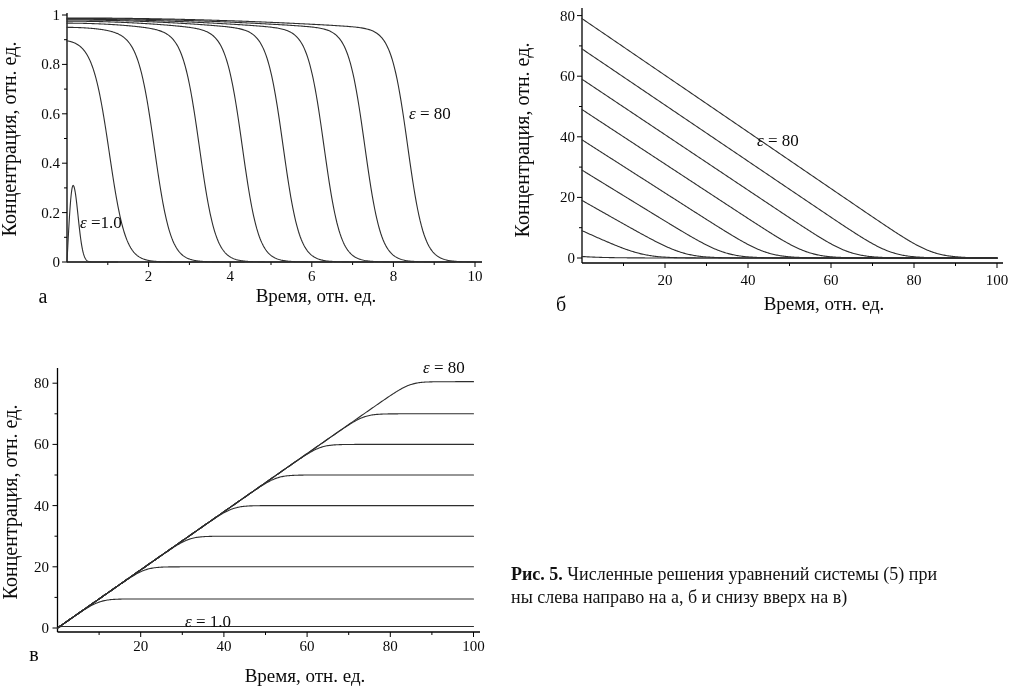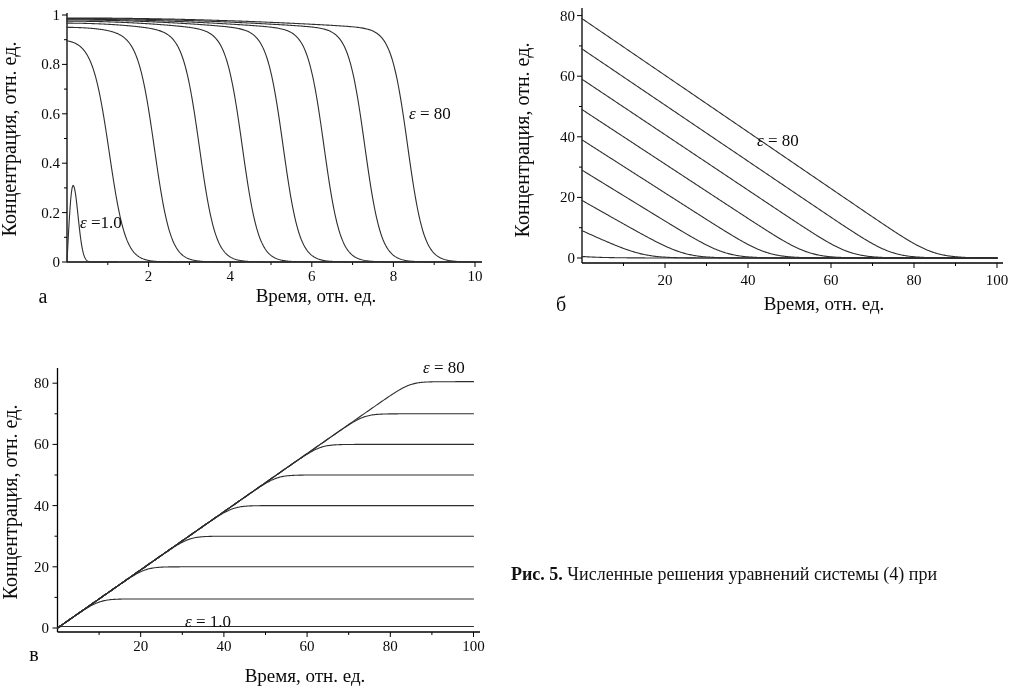--- a/index.html
+++ b/index.html
@@ -160,14 +160,15 @@
     <path d="M57.50 288.00L58.54 287.27L59.58 286.55L60.62 285.82L61.66 285.09L62.70 284.37L63.74 283.64L64.78 282.91L65.82 282.19L66.86 281.46L67.90 280.73L68.94 280.01L69.98 279.28L71.02 278.55L72.06 277.83L73.10 277.10L74.14 276.37L75.18 275.65L76.22 274.92L77.26 274.19L78.30 273.47L79.34 272.74L80.38 272.01L81.42 271.28L82.46 270.56L83.50 269.83L84.54 269.10L85.58 268.38L86.62 267.65L87.66 266.92L88.70 266.20L89.74 265.47L90.78 264.74L91.82 264.02L92.86 263.29L93.90 262.56L94.94 261.84L95.98 261.11L97.02 260.38L98.06 259.66L99.10 258.93L100.14 258.20L101.18 257.48L102.22 256.75L103.26 256.02L104.30 255.30L105.34 254.57L106.38 253.84L107.42 253.12L108.46 252.39L109.50 251.66L110.54 250.94L111.58 250.21L112.62 249.48L113.66 248.76L114.70 248.03L115.74 247.30L116.78 246.58L117.82 245.85L118.86 245.12L119.90 244.40L120.94 243.67L121.98 242.94L123.02 242.21L124.06 241.49L125.10 240.76L126.14 240.03L127.18 239.31L128.22 238.58L129.26 237.85L130.30 237.13L131.34 236.40L132.38 235.67L133.42 234.95L134.46 234.22L135.50 233.50L136.54 232.77L137.58 232.04L138.62 231.32L139.66 230.59L140.70 229.86L141.74 229.14L142.78 228.41L143.82 227.68L144.86 226.96L145.90 226.23L146.94 225.51L147.98 224.78L149.02 224.06L150.06 223.33L151.10 222.61L152.14 221.88L153.18 221.16L154.22 220.44L155.26 219.71L156.30 218.99L157.34 218.27L158.38 217.55L159.42 216.83L160.46 216.11L161.50 215.40L162.54 214.68L163.58 213.97L164.62 213.26L165.66 212.55L166.70 211.85L167.74 211.14L168.78 210.45L169.82 209.76L170.86 209.07L171.90 208.39L172.94 207.72L173.98 207.06L175.02 206.40L176.06 205.76L177.10 205.13L178.14 204.52L179.18 203.92L180.22 203.33L181.26 202.77L182.30 202.23L183.34 201.71L184.38 201.21L185.42 200.74L186.46 200.30L187.50 199.88L188.54 199.50L189.58 199.14L190.62 198.81L191.66 198.51L192.70 198.24L193.74 197.99L194.78 197.77L195.82 197.57L196.86 197.39L197.90 197.23L198.94 197.10L199.98 196.98L201.02 196.87L202.06 196.78L203.10 196.70L204.14 196.63L205.18 196.57L206.22 196.52L207.26 196.47L208.30 196.43L209.34 196.40L210.38 196.37L211.42 196.35L212.46 196.32L213.50 196.31L214.54 196.29L215.58 196.28L216.62 196.27L217.66 196.26L218.70 196.25L219.74 196.24L220.78 196.24L221.82 196.23L222.86 196.23L223.90 196.22L224.94 196.22L225.98 196.22L227.02 196.21L228.06 196.21L229.10 196.21L230.14 196.21L231.18 196.21L232.22 196.21L233.26 196.21L234.30 196.20L235.34 196.20L236.38 196.20L237.42 196.20L238.46 196.20L239.50 196.20L240.54 196.20L241.58 196.20L242.62 196.20L243.66 196.20L244.70 196.20L245.74 196.20L246.78 196.20L247.82 196.20L248.86 196.20L249.90 196.20L250.94 196.20L251.98 196.20L253.02 196.20L254.06 196.20L255.10 196.20L256.14 196.20L257.18 196.20L258.22 196.20L259.26 196.20L260.30 196.20L261.34 196.20L262.38 196.20L263.42 196.20L264.46 196.20L265.50 196.20L266.54 196.20L267.58 196.20L268.62 196.20L269.66 196.20L270.70 196.20L271.74 196.20L272.78 196.20L273.82 196.20L274.86 196.20L275.90 196.20L276.94 196.20L277.98 196.20L279.02 196.20L280.06 196.20L281.10 196.20L282.14 196.20L283.18 196.20L284.22 196.20L285.26 196.20L286.30 196.20L287.34 196.20L288.38 196.20L289.42 196.20L290.46 196.20L291.50 196.20L292.54 196.20L293.58 196.20L294.62 196.20L295.66 196.20L296.70 196.20L297.74 196.20L298.78 196.20L299.82 196.20L300.86 196.20L301.90 196.20L302.94 196.20L303.98 196.20L305.02 196.20L306.06 196.20L307.10 196.20L308.14 196.20L309.18 196.20L310.22 196.20L311.26 196.20L312.30 196.20L313.34 196.20L314.38 196.20L315.42 196.20L316.46 196.20L317.50 196.20L318.54 196.20L319.58 196.20L320.62 196.20L321.66 196.20L322.70 196.20L323.74 196.20L324.78 196.20L325.82 196.20L326.86 196.20L327.90 196.20L328.94 196.20L329.98 196.20L331.02 196.20L332.06 196.20L333.10 196.20L334.14 196.20L335.18 196.20L336.22 196.20L337.26 196.20L338.30 196.20L339.34 196.20L340.38 196.20L341.42 196.20L342.46 196.20L343.50 196.20L344.54 196.20L345.58 196.20L346.62 196.20L347.66 196.20L348.70 196.20L349.74 196.20L350.78 196.20L351.82 196.20L352.86 196.20L353.90 196.20L354.94 196.20L355.98 196.20L357.02 196.20L358.06 196.20L359.10 196.20L360.14 196.20L361.18 196.20L362.22 196.20L363.26 196.20L364.30 196.20L365.34 196.20L366.38 196.20L367.42 196.20L368.46 196.20L369.50 196.20L370.54 196.20L371.58 196.20L372.62 196.20L373.66 196.20L374.70 196.20L375.74 196.20L376.78 196.20L377.82 196.20L378.86 196.20L379.90 196.20L380.94 196.20L381.98 196.20L383.02 196.20L384.06 196.20L385.10 196.20L386.14 196.20L387.18 196.20L388.22 196.20L389.26 196.20L390.30 196.20L391.34 196.20L392.38 196.20L393.42 196.20L394.46 196.20L395.50 196.20L396.54 196.20L397.58 196.20L398.62 196.20L399.66 196.20L400.70 196.20L401.74 196.20L402.78 196.20L403.82 196.20L404.86 196.20L405.90 196.20L406.94 196.20L407.98 196.20L409.02 196.20L410.06 196.20L411.10 196.20L412.14 196.20L413.18 196.20L414.22 196.20L415.26 196.20L416.30 196.20L417.34 196.20L418.38 196.20L419.42 196.20L420.46 196.20L421.50 196.20L422.54 196.20L423.58 196.20L424.62 196.20L425.66 196.20L426.70 196.20L427.74 196.20L428.78 196.20L429.82 196.20L430.86 196.20L431.90 196.20L432.94 196.20L433.98 196.20L435.02 196.20L436.06 196.20L437.10 196.20L438.14 196.20L439.18 196.20L440.22 196.20L441.26 196.20L442.30 196.20L443.34 196.20L444.38 196.20L445.42 196.20L446.46 196.20L447.50 196.20L448.54 196.20L449.58 196.20L450.62 196.20L451.66 196.20L452.70 196.20L453.74 196.20L454.78 196.20L455.82 196.20L456.86 196.20L457.90 196.20L458.94 196.20L459.98 196.20L461.02 196.20L462.06 196.20L463.10 196.20L464.14 196.20L465.18 196.20L466.22 196.20L467.26 196.20L468.30 196.20L469.34 196.20L470.38 196.20L471.42 196.20L472.46 196.20L473.50 196.20" fill="none" stroke="#2e2e2e" stroke-width="1.1" stroke-linejoin="round" stroke-linecap="round"></path>
     <path d="M57.50 288.00L58.54 287.27L59.58 286.55L60.62 285.82L61.66 285.09L62.70 284.37L63.74 283.64L64.78 282.91L65.82 282.19L66.86 281.46L67.90 280.73L68.94 280.01L69.98 279.28L71.02 278.55L72.06 277.83L73.10 277.10L74.14 276.37L75.18 275.65L76.22 274.92L77.26 274.19L78.30 273.47L79.34 272.74L80.38 272.01L81.42 271.28L82.46 270.56L83.50 269.83L84.54 269.10L85.58 268.38L86.62 267.65L87.66 266.92L88.70 266.20L89.74 265.47L90.78 264.74L91.82 264.02L92.86 263.29L93.90 262.56L94.94 261.84L95.98 261.11L97.02 260.38L98.06 259.66L99.10 258.93L100.14 258.20L101.18 257.48L102.22 256.75L103.26 256.02L104.30 255.30L105.34 254.57L106.38 253.84L107.42 253.12L108.46 252.39L109.50 251.66L110.54 250.94L111.58 250.21L112.62 249.48L113.66 248.76L114.70 248.03L115.74 247.30L116.78 246.58L117.82 245.85L118.86 245.12L119.90 244.40L120.94 243.67L121.98 242.94L123.02 242.21L124.06 241.49L125.10 240.76L126.14 240.03L127.18 239.31L128.22 238.58L129.26 237.85L130.30 237.13L131.34 236.40L132.38 235.67L133.42 234.95L134.46 234.22L135.50 233.49L136.54 232.77L137.58 232.04L138.62 231.31L139.66 230.59L140.70 229.86L141.74 229.13L142.78 228.41L143.82 227.68L144.86 226.95L145.90 226.23L146.94 225.50L147.98 224.77L149.02 224.05L150.06 223.32L151.10 222.59L152.14 221.87L153.18 221.14L154.22 220.41L155.26 219.69L156.30 218.96L157.34 218.23L158.38 217.51L159.42 216.78L160.46 216.05L161.50 215.33L162.54 214.60L163.58 213.87L164.62 213.14L165.66 212.42L166.70 211.69L167.74 210.96L168.78 210.24L169.82 209.51L170.86 208.78L171.90 208.06L172.94 207.33L173.98 206.60L175.02 205.88L176.06 205.15L177.10 204.42L178.14 203.70L179.18 202.97L180.22 202.25L181.26 201.52L182.30 200.79L183.34 200.07L184.38 199.34L185.42 198.61L186.46 197.89L187.50 197.16L188.54 196.44L189.58 195.71L190.62 194.98L191.66 194.26L192.70 193.53L193.74 192.81L194.78 192.08L195.82 191.36L196.86 190.64L197.90 189.91L198.94 189.19L199.98 188.47L201.02 187.75L202.06 187.03L203.10 186.31L204.14 185.59L205.18 184.87L206.22 184.16L207.26 183.44L208.30 182.73L209.34 182.02L210.38 181.32L211.42 180.62L212.46 179.92L213.50 179.23L214.54 178.54L215.58 177.86L216.62 177.19L217.66 176.53L218.70 175.87L219.74 175.23L220.78 174.60L221.82 173.98L222.86 173.38L223.90 172.79L224.94 172.23L225.98 171.68L227.02 171.16L228.06 170.66L229.10 170.19L230.14 169.75L231.18 169.33L232.22 168.94L233.26 168.58L234.30 168.24L235.34 167.94L236.38 167.66L237.42 167.41L238.46 167.19L239.50 166.99L240.54 166.81L241.58 166.65L242.62 166.51L243.66 166.39L244.70 166.28L245.74 166.19L246.78 166.11L247.82 166.04L248.86 165.97L249.90 165.92L250.94 165.88L251.98 165.84L253.02 165.80L254.06 165.77L255.10 165.75L256.14 165.73L257.18 165.71L258.22 165.69L259.26 165.68L260.30 165.67L261.34 165.66L262.38 165.65L263.42 165.64L264.46 165.64L265.50 165.63L266.54 165.63L267.58 165.62L268.62 165.62L269.66 165.62L270.70 165.61L271.74 165.61L272.78 165.61L273.82 165.61L274.86 165.61L275.90 165.61L276.94 165.61L277.98 165.60L279.02 165.60L280.06 165.60L281.10 165.60L282.14 165.60L283.18 165.60L284.22 165.60L285.26 165.60L286.30 165.60L287.34 165.60L288.38 165.60L289.42 165.60L290.46 165.60L291.50 165.60L292.54 165.60L293.58 165.60L294.62 165.60L295.66 165.60L296.70 165.60L297.74 165.60L298.78 165.60L299.82 165.60L300.86 165.60L301.90 165.60L302.94 165.60L303.98 165.60L305.02 165.60L306.06 165.60L307.10 165.60L308.14 165.60L309.18 165.60L310.22 165.60L311.26 165.60L312.30 165.60L313.34 165.60L314.38 165.60L315.42 165.60L316.46 165.60L317.50 165.60L318.54 165.60L319.58 165.60L320.62 165.60L321.66 165.60L322.70 165.60L323.74 165.60L324.78 165.60L325.82 165.60L326.86 165.60L327.90 165.60L328.94 165.60L329.98 165.60L331.02 165.60L332.06 165.60L333.10 165.60L334.14 165.60L335.18 165.60L336.22 165.60L337.26 165.60L338.30 165.60L339.34 165.60L340.38 165.60L341.42 165.60L342.46 165.60L343.50 165.60L344.54 165.60L345.58 165.60L346.62 165.60L347.66 165.60L348.70 165.60L349.74 165.60L350.78 165.60L351.82 165.60L352.86 165.60L353.90 165.60L354.94 165.60L355.98 165.60L357.02 165.60L358.06 165.60L359.10 165.60L360.14 165.60L361.18 165.60L362.22 165.60L363.26 165.60L364.30 165.60L365.34 165.60L366.38 165.60L367.42 165.60L368.46 165.60L369.50 165.60L370.54 165.60L371.58 165.60L372.62 165.60L373.66 165.60L374.70 165.60L375.74 165.60L376.78 165.60L377.82 165.60L378.86 165.60L379.90 165.60L380.94 165.60L381.98 165.60L383.02 165.60L384.06 165.60L385.10 165.60L386.14 165.60L387.18 165.60L388.22 165.60L389.26 165.60L390.30 165.60L391.34 165.60L392.38 165.60L393.42 165.60L394.46 165.60L395.50 165.60L396.54 165.60L397.58 165.60L398.62 165.60L399.66 165.60L400.70 165.60L401.74 165.60L402.78 165.60L403.82 165.60L404.86 165.60L405.90 165.60L406.94 165.60L407.98 165.60L409.02 165.60L410.06 165.60L411.10 165.60L412.14 165.60L413.18 165.60L414.22 165.60L415.26 165.60L416.30 165.60L417.34 165.60L418.38 165.60L419.42 165.60L420.46 165.60L421.50 165.60L422.54 165.60L423.58 165.60L424.62 165.60L425.66 165.60L426.70 165.60L427.74 165.60L428.78 165.60L429.82 165.60L430.86 165.60L431.90 165.60L432.94 165.60L433.98 165.60L435.02 165.60L436.06 165.60L437.10 165.60L438.14 165.60L439.18 165.60L440.22 165.60L441.26 165.60L442.30 165.60L443.34 165.60L444.38 165.60L445.42 165.60L446.46 165.60L447.50 165.60L448.54 165.60L449.58 165.60L450.62 165.60L451.66 165.60L452.70 165.60L453.74 165.60L454.78 165.60L455.82 165.60L456.86 165.60L457.90 165.60L458.94 165.60L459.98 165.60L461.02 165.60L462.06 165.60L463.10 165.60L464.14 165.60L465.18 165.60L466.22 165.60L467.26 165.60L468.30 165.60L469.34 165.60L470.38 165.60L471.42 165.60L472.46 165.60L473.50 165.60" fill="none" stroke="#2e2e2e" stroke-width="1.1" stroke-linejoin="round" stroke-linecap="round"></path>
     <path d="M57.50 288.00L58.54 287.27L59.58 286.55L60.62 285.82L61.66 285.09L62.70 284.37L63.74 283.64L64.78 282.91L65.82 282.19L66.86 281.46L67.90 280.73L68.94 280.01L69.98 279.28L71.02 278.55L72.06 277.83L73.10 277.10L74.14 276.37L75.18 275.65L76.22 274.92L77.26 274.19L78.30 273.47L79.34 272.74L80.38 272.01L81.42 271.28L82.46 270.56L83.50 269.83L84.54 269.10L85.58 268.38L86.62 267.65L87.66 266.92L88.70 266.20L89.74 265.47L90.78 264.74L91.82 264.02L92.86 263.29L93.90 262.56L94.94 261.84L95.98 261.11L97.02 260.38L98.06 259.66L99.10 258.93L100.14 258.20L101.18 257.48L102.22 256.75L103.26 256.02L104.30 255.30L105.34 254.57L106.38 253.84L107.42 253.12L108.46 252.39L109.50 251.66L110.54 250.94L111.58 250.21L112.62 249.48L113.66 248.76L114.70 248.03L115.74 247.30L116.78 246.58L117.82 245.85L118.86 245.12L119.90 244.40L120.94 243.67L121.98 242.94L123.02 242.21L124.06 241.49L125.10 240.76L126.14 240.03L127.18 239.31L128.22 238.58L129.26 237.85L130.30 237.13L131.34 236.40L132.38 235.67L133.42 234.95L134.46 234.22L135.50 233.49L136.54 232.77L137.58 232.04L138.62 231.31L139.66 230.59L140.70 229.86L141.74 229.13L142.78 228.41L143.82 227.68L144.86 226.95L145.90 226.23L146.94 225.50L147.98 224.77L149.02 224.05L150.06 223.32L151.10 222.59L152.14 221.87L153.18 221.14L154.22 220.41L155.26 219.69L156.30 218.96L157.34 218.23L158.38 217.51L159.42 216.78L160.46 216.05L161.50 215.33L162.54 214.60L163.58 213.87L164.62 213.14L165.66 212.42L166.70 211.69L167.74 210.96L168.78 210.24L169.82 209.51L170.86 208.78L171.90 208.06L172.94 207.33L173.98 206.60L175.02 205.88L176.06 205.15L177.10 204.42L178.14 203.70L179.18 202.97L180.22 202.24L181.26 201.52L182.30 200.79L183.34 200.06L184.38 199.34L185.42 198.61L186.46 197.88L187.50 197.16L188.54 196.43L189.58 195.70L190.62 194.98L191.66 194.25L192.70 193.52L193.74 192.80L194.78 192.07L195.82 191.34L196.86 190.62L197.90 189.89L198.94 189.16L199.98 188.44L201.02 187.71L202.06 186.98L203.10 186.26L204.14 185.53L205.18 184.80L206.22 184.07L207.26 183.35L208.30 182.62L209.34 181.89L210.38 181.17L211.42 180.44L212.46 179.71L213.50 178.99L214.54 178.26L215.58 177.53L216.62 176.81L217.66 176.08L218.70 175.35L219.74 174.63L220.78 173.90L221.82 173.17L222.86 172.45L223.90 171.72L224.94 171.00L225.98 170.27L227.02 169.54L228.06 168.82L229.10 168.09L230.14 167.36L231.18 166.64L232.22 165.91L233.26 165.19L234.30 164.46L235.34 163.73L236.38 163.01L237.42 162.28L238.46 161.56L239.50 160.84L240.54 160.11L241.58 159.39L242.62 158.67L243.66 157.94L244.70 157.22L245.74 156.50L246.78 155.78L247.82 155.06L248.86 154.35L249.90 153.63L250.94 152.92L251.98 152.21L253.02 151.50L254.06 150.79L255.10 150.09L256.14 149.39L257.18 148.70L258.22 148.01L259.26 147.33L260.30 146.66L261.34 146.00L262.38 145.34L263.42 144.70L264.46 144.06L265.50 143.44L266.54 142.84L267.58 142.25L268.62 141.69L269.66 141.14L270.70 140.62L271.74 140.11L272.78 139.64L273.82 139.19L274.86 138.77L275.90 138.38L276.94 138.01L277.98 137.68L279.02 137.37L280.06 137.09L281.10 136.84L282.14 136.61L283.18 136.41L284.22 136.23L285.26 136.07L286.30 135.92L287.34 135.80L288.38 135.69L289.42 135.60L290.46 135.51L291.50 135.44L292.54 135.38L293.58 135.33L294.62 135.28L295.66 135.24L296.70 135.21L297.74 135.18L298.78 135.15L299.82 135.13L300.86 135.11L301.90 135.09L302.94 135.08L303.98 135.07L305.02 135.06L306.06 135.05L307.10 135.04L308.14 135.04L309.18 135.03L310.22 135.03L311.26 135.02L312.30 135.02L313.34 135.02L314.38 135.01L315.42 135.01L316.46 135.01L317.50 135.01L318.54 135.01L319.58 135.01L320.62 135.01L321.66 135.00L322.70 135.00L323.74 135.00L324.78 135.00L325.82 135.00L326.86 135.00L327.90 135.00L328.94 135.00L329.98 135.00L331.02 135.00L332.06 135.00L333.10 135.00L334.14 135.00L335.18 135.00L336.22 135.00L337.26 135.00L338.30 135.00L339.34 135.00L340.38 135.00L341.42 135.00L342.46 135.00L343.50 135.00L344.54 135.00L345.58 135.00L346.62 135.00L347.66 135.00L348.70 135.00L349.74 135.00L350.78 135.00L351.82 135.00L352.86 135.00L353.90 135.00L354.94 135.00L355.98 135.00L357.02 135.00L358.06 135.00L359.10 135.00L360.14 135.00L361.18 135.00L362.22 135.00L363.26 135.00L364.30 135.00L365.34 135.00L366.38 135.00L367.42 135.00L368.46 135.00L369.50 135.00L370.54 135.00L371.58 135.00L372.62 135.00L373.66 135.00L374.70 135.00L375.74 135.00L376.78 135.00L377.82 135.00L378.86 135.00L379.90 135.00L380.94 135.00L381.98 135.00L383.02 135.00L384.06 135.00L385.10 135.00L386.14 135.00L387.18 135.00L388.22 135.00L389.26 135.00L390.30 135.00L391.34 135.00L392.38 135.00L393.42 135.00L394.46 135.00L395.50 135.00L396.54 135.00L397.58 135.00L398.62 135.00L399.66 135.00L400.70 135.00L401.74 135.00L402.78 135.00L403.82 135.00L404.86 135.00L405.90 135.00L406.94 135.00L407.98 135.00L409.02 135.00L410.06 135.00L411.10 135.00L412.14 135.00L413.18 135.00L414.22 135.00L415.26 135.00L416.30 135.00L417.34 135.00L418.38 135.00L419.42 135.00L420.46 135.00L421.50 135.00L422.54 135.00L423.58 135.00L424.62 135.00L425.66 135.00L426.70 135.00L427.74 135.00L428.78 135.00L429.82 135.00L430.86 135.00L431.90 135.00L432.94 135.00L433.98 135.00L435.02 135.00L436.06 135.00L437.10 135.00L438.14 135.00L439.18 135.00L440.22 135.00L441.26 135.00L442.30 135.00L443.34 135.00L444.38 135.00L445.42 135.00L446.46 135.00L447.50 135.00L448.54 135.00L449.58 135.00L450.62 135.00L451.66 135.00L452.70 135.00L453.74 135.00L454.78 135.00L455.82 135.00L456.86 135.00L457.90 135.00L458.94 135.00L459.98 135.00L461.02 135.00L462.06 135.00L463.10 135.00L464.14 135.00L465.18 135.00L466.22 135.00L467.26 135.00L468.30 135.00L469.34 135.00L470.38 135.00L471.42 135.00L472.46 135.00L473.50 135.00" fill="none" stroke="#2e2e2e" stroke-width="1.1" stroke-linejoin="round" stroke-linecap="round"></path>
     <path d="M57.50 288.00L58.54 287.27L59.58 286.55L60.62 285.82L61.66 285.09L62.70 284.37L63.74 283.64L64.78 282.91L65.82 282.19L66.86 281.46L67.90 280.73L68.94 280.01L69.98 279.28L71.02 278.55L72.06 277.83L73.10 277.10L74.14 276.37L75.18 275.65L76.22 274.92L77.26 274.19L78.30 273.46L79.34 272.74L80.38 272.01L81.42 271.28L82.46 270.56L83.50 269.83L84.54 269.10L85.58 268.38L86.62 267.65L87.66 266.92L88.70 266.20L89.74 265.47L90.78 264.74L91.82 264.02L92.86 263.29L93.90 262.56L94.94 261.84L95.98 261.11L97.02 260.38L98.06 259.66L99.10 258.93L100.14 258.20L101.18 257.48L102.22 256.75L103.26 256.02L104.30 255.30L105.34 254.57L106.38 253.84L107.42 253.12L108.46 252.39L109.50 251.66L110.54 250.94L111.58 250.21L112.62 249.48L113.66 248.76L114.70 248.03L115.74 247.30L116.78 246.58L117.82 245.85L118.86 245.12L119.90 244.40L120.94 243.67L121.98 242.94L123.02 242.21L124.06 241.49L125.10 240.76L126.14 240.03L127.18 239.31L128.22 238.58L129.26 237.85L130.30 237.13L131.34 236.40L132.38 235.67L133.42 234.95L134.46 234.22L135.50 233.49L136.54 232.77L137.58 232.04L138.62 231.31L139.66 230.59L140.70 229.86L141.74 229.13L142.78 228.41L143.82 227.68L144.86 226.95L145.90 226.23L146.94 225.50L147.98 224.77L149.02 224.05L150.06 223.32L151.10 222.59L152.14 221.87L153.18 221.14L154.22 220.41L155.26 219.69L156.30 218.96L157.34 218.23L158.38 217.51L159.42 216.78L160.46 216.05L161.50 215.33L162.54 214.60L163.58 213.87L164.62 213.14L165.66 212.42L166.70 211.69L167.74 210.96L168.78 210.24L169.82 209.51L170.86 208.78L171.90 208.06L172.94 207.33L173.98 206.60L175.02 205.88L176.06 205.15L177.10 204.42L178.14 203.70L179.18 202.97L180.22 202.24L181.26 201.52L182.30 200.79L183.34 200.06L184.38 199.34L185.42 198.61L186.46 197.88L187.50 197.16L188.54 196.43L189.58 195.70L190.62 194.98L191.66 194.25L192.70 193.52L193.74 192.80L194.78 192.07L195.82 191.34L196.86 190.62L197.90 189.89L198.94 189.16L199.98 188.44L201.02 187.71L202.06 186.98L203.10 186.26L204.14 185.53L205.18 184.80L206.22 184.07L207.26 183.35L208.30 182.62L209.34 181.89L210.38 181.17L211.42 180.44L212.46 179.71L213.50 178.99L214.54 178.26L215.58 177.53L216.62 176.81L217.66 176.08L218.70 175.35L219.74 174.63L220.78 173.90L221.82 173.17L222.86 172.45L223.90 171.72L224.94 170.99L225.98 170.27L227.02 169.54L228.06 168.81L229.10 168.09L230.14 167.36L231.18 166.63L232.22 165.91L233.26 165.18L234.30 164.45L235.34 163.73L236.38 163.00L237.42 162.27L238.46 161.55L239.50 160.82L240.54 160.09L241.58 159.37L242.62 158.64L243.66 157.91L244.70 157.19L245.74 156.46L246.78 155.73L247.82 155.00L248.86 154.28L249.90 153.55L250.94 152.82L251.98 152.10L253.02 151.37L254.06 150.64L255.10 149.92L256.14 149.19L257.18 148.46L258.22 147.74L259.26 147.01L260.30 146.28L261.34 145.56L262.38 144.83L263.42 144.10L264.46 143.38L265.50 142.65L266.54 141.92L267.58 141.20L268.62 140.47L269.66 139.75L270.70 139.02L271.74 138.29L272.78 137.57L273.82 136.84L274.86 136.11L275.90 135.39L276.94 134.66L277.98 133.94L279.02 133.21L280.06 132.49L281.10 131.76L282.14 131.04L283.18 130.31L284.22 129.59L285.26 128.86L286.30 128.14L287.34 127.42L288.38 126.70L289.42 125.98L290.46 125.26L291.50 124.54L292.54 123.82L293.58 123.11L294.62 122.39L295.66 121.68L296.70 120.97L297.74 120.27L298.78 119.57L299.82 118.87L300.86 118.17L301.90 117.49L302.94 116.81L303.98 116.13L305.02 115.47L306.06 114.81L307.10 114.16L308.14 113.53L309.18 112.91L310.22 112.30L311.26 111.72L312.30 111.15L313.34 110.60L314.38 110.07L315.42 109.57L316.46 109.09L317.50 108.64L318.54 108.21L319.58 107.82L320.62 107.45L321.66 107.11L322.70 106.80L323.74 106.52L324.78 106.26L325.82 106.03L326.86 105.83L327.90 105.64L328.94 105.48L329.98 105.34L331.02 105.21L332.06 105.10L333.10 105.01L334.14 104.92L335.18 104.85L336.22 104.79L337.26 104.73L338.30 104.68L339.34 104.64L340.38 104.61L341.42 104.58L342.46 104.55L343.50 104.53L344.54 104.51L345.58 104.50L346.62 104.48L347.66 104.47L348.70 104.46L349.74 104.45L350.78 104.44L351.82 104.44L352.86 104.43L353.90 104.43L354.94 104.42L355.98 104.42L357.02 104.42L358.06 104.41L359.10 104.41L360.14 104.41L361.18 104.41L362.22 104.41L363.26 104.41L364.30 104.41L365.34 104.40L366.38 104.40L367.42 104.40L368.46 104.40L369.50 104.40L370.54 104.40L371.58 104.40L372.62 104.40L373.66 104.40L374.70 104.40L375.74 104.40L376.78 104.40L377.82 104.40L378.86 104.40L379.90 104.40L380.94 104.40L381.98 104.40L383.02 104.40L384.06 104.40L385.10 104.40L386.14 104.40L387.18 104.40L388.22 104.40L389.26 104.40L390.30 104.40L391.34 104.40L392.38 104.40L393.42 104.40L394.46 104.40L395.50 104.40L396.54 104.40L397.58 104.40L398.62 104.40L399.66 104.40L400.70 104.40L401.74 104.40L402.78 104.40L403.82 104.40L404.86 104.40L405.90 104.40L406.94 104.40L407.98 104.40L409.02 104.40L410.06 104.40L411.10 104.40L412.14 104.40L413.18 104.40L414.22 104.40L415.26 104.40L416.30 104.40L417.34 104.40L418.38 104.40L419.42 104.40L420.46 104.40L421.50 104.40L422.54 104.40L423.58 104.40L424.62 104.40L425.66 104.40L426.70 104.40L427.74 104.40L428.78 104.40L429.82 104.40L430.86 104.40L431.90 104.40L432.94 104.40L433.98 104.40L435.02 104.40L436.06 104.40L437.10 104.40L438.14 104.40L439.18 104.40L440.22 104.40L441.26 104.40L442.30 104.40L443.34 104.40L444.38 104.40L445.42 104.40L446.46 104.40L447.50 104.40L448.54 104.40L449.58 104.40L450.62 104.40L451.66 104.40L452.70 104.40L453.74 104.40L454.78 104.40L455.82 104.40L456.86 104.40L457.90 104.40L458.94 104.40L459.98 104.40L461.02 104.40L462.06 104.40L463.10 104.40L464.14 104.40L465.18 104.40L466.22 104.40L467.26 104.40L468.30 104.40L469.34 104.40L470.38 104.40L471.42 104.40L472.46 104.40L473.50 104.40" fill="none" stroke="#2e2e2e" stroke-width="1.1" stroke-linejoin="round" stroke-linecap="round"></path>
     <path d="M57.50 288.00L58.54 287.27L59.58 286.55L60.62 285.82L61.66 285.09L62.70 284.37L63.74 283.64L64.78 282.91L65.82 282.19L66.86 281.46L67.90 280.73L68.94 280.01L69.98 279.28L71.02 278.55L72.06 277.83L73.10 277.10L74.14 276.37L75.18 275.65L76.22 274.92L77.26 274.19L78.30 273.46L79.34 272.74L80.38 272.01L81.42 271.28L82.46 270.56L83.50 269.83L84.54 269.10L85.58 268.38L86.62 267.65L87.66 266.92L88.70 266.20L89.74 265.47L90.78 264.74L91.82 264.02L92.86 263.29L93.90 262.56L94.94 261.84L95.98 261.11L97.02 260.38L98.06 259.66L99.10 258.93L100.14 258.20L101.18 257.48L102.22 256.75L103.26 256.02L104.30 255.30L105.34 254.57L106.38 253.84L107.42 253.12L108.46 252.39L109.50 251.66L110.54 250.94L111.58 250.21L112.62 249.48L113.66 248.76L114.70 248.03L115.74 247.30L116.78 246.58L117.82 245.85L118.86 245.12L119.90 244.39L120.94 243.67L121.98 242.94L123.02 242.21L124.06 241.49L125.10 240.76L126.14 240.03L127.18 239.31L128.22 238.58L129.26 237.85L130.30 237.13L131.34 236.40L132.38 235.67L133.42 234.95L134.46 234.22L135.50 233.49L136.54 232.77L137.58 232.04L138.62 231.31L139.66 230.59L140.70 229.86L141.74 229.13L142.78 228.41L143.82 227.68L144.86 226.95L145.90 226.23L146.94 225.50L147.98 224.77L149.02 224.05L150.06 223.32L151.10 222.59L152.14 221.87L153.18 221.14L154.22 220.41L155.26 219.69L156.30 218.96L157.34 218.23L158.38 217.51L159.42 216.78L160.46 216.05L161.50 215.33L162.54 214.60L163.58 213.87L164.62 213.14L165.66 212.42L166.70 211.69L167.74 210.96L168.78 210.24L169.82 209.51L170.86 208.78L171.90 208.06L172.94 207.33L173.98 206.60L175.02 205.88L176.06 205.15L177.10 204.42L178.14 203.70L179.18 202.97L180.22 202.24L181.26 201.52L182.30 200.79L183.34 200.06L184.38 199.34L185.42 198.61L186.46 197.88L187.50 197.16L188.54 196.43L189.58 195.70L190.62 194.98L191.66 194.25L192.70 193.52L193.74 192.80L194.78 192.07L195.82 191.34L196.86 190.62L197.90 189.89L198.94 189.16L199.98 188.44L201.02 187.71L202.06 186.98L203.10 186.26L204.14 185.53L205.18 184.80L206.22 184.07L207.26 183.35L208.30 182.62L209.34 181.89L210.38 181.17L211.42 180.44L212.46 179.71L213.50 178.99L214.54 178.26L215.58 177.53L216.62 176.81L217.66 176.08L218.70 175.35L219.74 174.63L220.78 173.90L221.82 173.17L222.86 172.45L223.90 171.72L224.94 170.99L225.98 170.27L227.02 169.54L228.06 168.81L229.10 168.09L230.14 167.36L231.18 166.63L232.22 165.91L233.26 165.18L234.30 164.45L235.34 163.73L236.38 163.00L237.42 162.27L238.46 161.55L239.50 160.82L240.54 160.09L241.58 159.37L242.62 158.64L243.66 157.91L244.70 157.19L245.74 156.46L246.78 155.73L247.82 155.00L248.86 154.28L249.90 153.55L250.94 152.82L251.98 152.10L253.02 151.37L254.06 150.64L255.10 149.92L256.14 149.19L257.18 148.46L258.22 147.74L259.26 147.01L260.30 146.28L261.34 145.56L262.38 144.83L263.42 144.10L264.46 143.38L265.50 142.65L266.54 141.92L267.58 141.20L268.62 140.47L269.66 139.74L270.70 139.02L271.74 138.29L272.78 137.56L273.82 136.84L274.86 136.11L275.90 135.38L276.94 134.66L277.98 133.93L279.02 133.20L280.06 132.48L281.10 131.75L282.14 131.02L283.18 130.30L284.22 129.57L285.26 128.84L286.30 128.12L287.34 127.39L288.38 126.66L289.42 125.93L290.46 125.21L291.50 124.48L292.54 123.75L293.58 123.03L294.62 122.30L295.66 121.57L296.70 120.85L297.74 120.12L298.78 119.39L299.82 118.67L300.86 117.94L301.90 117.21L302.94 116.49L303.98 115.76L305.02 115.03L306.06 114.31L307.10 113.58L308.14 112.85L309.18 112.13L310.22 111.40L311.26 110.67L312.30 109.95L313.34 109.22L314.38 108.50L315.42 107.77L316.46 107.04L317.50 106.32L318.54 105.59L319.58 104.86L320.62 104.14L321.66 103.41L322.70 102.69L323.74 101.96L324.78 101.24L325.82 100.51L326.86 99.79L327.90 99.06L328.94 98.34L329.98 97.62L331.02 96.89L332.06 96.17L333.10 95.45L334.14 94.73L335.18 94.01L336.22 93.30L337.26 92.58L338.30 91.87L339.34 91.16L340.38 90.45L341.42 89.74L342.46 89.04L343.50 88.34L344.54 87.65L345.58 86.96L346.62 86.28L347.66 85.60L348.70 84.93L349.74 84.28L350.78 83.63L351.82 82.99L352.86 82.37L353.90 81.77L354.94 81.18L355.98 80.60L357.02 80.05L358.06 79.52L359.10 79.02L360.14 78.54L361.18 78.08L362.22 77.66L363.26 77.26L364.30 76.89L365.34 76.55L366.38 76.23L367.42 75.95L368.46 75.69L369.50 75.46L370.54 75.25L371.58 75.06L372.62 74.90L373.66 74.75L374.70 74.63L375.74 74.51L376.78 74.42L377.82 74.33L378.86 74.26L379.90 74.19L380.94 74.14L381.98 74.09L383.02 74.05L384.06 74.01L385.10 73.98L386.14 73.96L387.18 73.93L388.22 73.91L389.26 73.90L390.30 73.88L391.34 73.87L392.38 73.86L393.42 73.85L394.46 73.84L395.50 73.84L396.54 73.83L397.58 73.83L398.62 73.82L399.66 73.82L400.70 73.82L401.74 73.81L402.78 73.81L403.82 73.81L404.86 73.81L405.90 73.81L406.94 73.81L407.98 73.81L409.02 73.80L410.06 73.80L411.10 73.80L412.14 73.80L413.18 73.80L414.22 73.80L415.26 73.80L416.30 73.80L417.34 73.80L418.38 73.80L419.42 73.80L420.46 73.80L421.50 73.80L422.54 73.80L423.58 73.80L424.62 73.80L425.66 73.80L426.70 73.80L427.74 73.80L428.78 73.80L429.82 73.80L430.86 73.80L431.90 73.80L432.94 73.80L433.98 73.80L435.02 73.80L436.06 73.80L437.10 73.80L438.14 73.80L439.18 73.80L440.22 73.80L441.26 73.80L442.30 73.80L443.34 73.80L444.38 73.80L445.42 73.80L446.46 73.80L447.50 73.80L448.54 73.80L449.58 73.80L450.62 73.80L451.66 73.80L452.70 73.80L453.74 73.80L454.78 73.80L455.82 73.80L456.86 73.80L457.90 73.80L458.94 73.80L459.98 73.80L461.02 73.80L462.06 73.80L463.10 73.80L464.14 73.80L465.18 73.80L466.22 73.80L467.26 73.80L468.30 73.80L469.34 73.80L470.38 73.80L471.42 73.80L472.46 73.80L473.50 73.80" fill="none" stroke="#2e2e2e" stroke-width="1.1" stroke-linejoin="round" stroke-linecap="round"></path>
     <path d="M57.50 288.00L58.54 287.27L59.58 286.55L60.62 285.82L61.66 285.09L62.70 284.37L63.74 283.64L64.78 282.91L65.82 282.19L66.86 281.46L67.90 280.73L68.94 280.01L69.98 279.28L71.02 278.55L72.06 277.83L73.10 277.10L74.14 276.37L75.18 275.65L76.22 274.92L77.26 274.19L78.30 273.46L79.34 272.74L80.38 272.01L81.42 271.28L82.46 270.56L83.50 269.83L84.54 269.10L85.58 268.38L86.62 267.65L87.66 266.92L88.70 266.20L89.74 265.47L90.78 264.74L91.82 264.02L92.86 263.29L93.90 262.56L94.94 261.84L95.98 261.11L97.02 260.38L98.06 259.66L99.10 258.93L100.14 258.20L101.18 257.48L102.22 256.75L103.26 256.02L104.30 255.30L105.34 254.57L106.38 253.84L107.42 253.12L108.46 252.39L109.50 251.66L110.54 250.94L111.58 250.21L112.62 249.48L113.66 248.76L114.70 248.03L115.74 247.30L116.78 246.58L117.82 245.85L118.86 245.12L119.90 244.39L120.94 243.67L121.98 242.94L123.02 242.21L124.06 241.49L125.10 240.76L126.14 240.03L127.18 239.31L128.22 238.58L129.26 237.85L130.30 237.13L131.34 236.40L132.38 235.67L133.42 234.95L134.46 234.22L135.50 233.49L136.54 232.77L137.58 232.04L138.62 231.31L139.66 230.59L140.70 229.86L141.74 229.13L142.78 228.41L143.82 227.68L144.86 226.95L145.90 226.23L146.94 225.50L147.98 224.77L149.02 224.05L150.06 223.32L151.10 222.59L152.14 221.87L153.18 221.14L154.22 220.41L155.26 219.69L156.30 218.96L157.34 218.23L158.38 217.51L159.42 216.78L160.46 216.05L161.50 215.32L162.54 214.60L163.58 213.87L164.62 213.14L165.66 212.42L166.70 211.69L167.74 210.96L168.78 210.24L169.82 209.51L170.86 208.78L171.90 208.06L172.94 207.33L173.98 206.60L175.02 205.88L176.06 205.15L177.10 204.42L178.14 203.70L179.18 202.97L180.22 202.24L181.26 201.52L182.30 200.79L183.34 200.06L184.38 199.34L185.42 198.61L186.46 197.88L187.50 197.16L188.54 196.43L189.58 195.70L190.62 194.98L191.66 194.25L192.70 193.52L193.74 192.80L194.78 192.07L195.82 191.34L196.86 190.62L197.90 189.89L198.94 189.16L199.98 188.44L201.02 187.71L202.06 186.98L203.10 186.26L204.14 185.53L205.18 184.80L206.22 184.07L207.26 183.35L208.30 182.62L209.34 181.89L210.38 181.17L211.42 180.44L212.46 179.71L213.50 178.99L214.54 178.26L215.58 177.53L216.62 176.81L217.66 176.08L218.70 175.35L219.74 174.63L220.78 173.90L221.82 173.17L222.86 172.45L223.90 171.72L224.94 170.99L225.98 170.27L227.02 169.54L228.06 168.81L229.10 168.09L230.14 167.36L231.18 166.63L232.22 165.91L233.26 165.18L234.30 164.45L235.34 163.73L236.38 163.00L237.42 162.27L238.46 161.55L239.50 160.82L240.54 160.09L241.58 159.37L242.62 158.64L243.66 157.91L244.70 157.19L245.74 156.46L246.78 155.73L247.82 155.00L248.86 154.28L249.90 153.55L250.94 152.82L251.98 152.10L253.02 151.37L254.06 150.64L255.10 149.92L256.14 149.19L257.18 148.46L258.22 147.74L259.26 147.01L260.30 146.28L261.34 145.56L262.38 144.83L263.42 144.10L264.46 143.38L265.50 142.65L266.54 141.92L267.58 141.20L268.62 140.47L269.66 139.74L270.70 139.02L271.74 138.29L272.78 137.56L273.82 136.84L274.86 136.11L275.90 135.38L276.94 134.66L277.98 133.93L279.02 133.20L280.06 132.48L281.10 131.75L282.14 131.02L283.18 130.30L284.22 129.57L285.26 128.84L286.30 128.12L287.34 127.39L288.38 126.66L289.42 125.93L290.46 125.21L291.50 124.48L292.54 123.75L293.58 123.03L294.62 122.30L295.66 121.57L296.70 120.85L297.74 120.12L298.78 119.39L299.82 118.67L300.86 117.94L301.90 117.21L302.94 116.49L303.98 115.76L305.02 115.03L306.06 114.31L307.10 113.58L308.14 112.85L309.18 112.13L310.22 111.40L311.26 110.67L312.30 109.95L313.34 109.22L314.38 108.49L315.42 107.77L316.46 107.04L317.50 106.31L318.54 105.59L319.58 104.86L320.62 104.13L321.66 103.41L322.70 102.68L323.74 101.95L324.78 101.23L325.82 100.50L326.86 99.77L327.90 99.05L328.94 98.32L329.98 97.59L331.02 96.86L332.06 96.14L333.10 95.41L334.14 94.68L335.18 93.96L336.22 93.23L337.26 92.50L338.30 91.78L339.34 91.05L340.38 90.32L341.42 89.60L342.46 88.87L343.50 88.14L344.54 87.42L345.58 86.69L346.62 85.96L347.66 85.24L348.70 84.51L349.74 83.78L350.78 83.06L351.82 82.33L352.86 81.60L353.90 80.88L354.94 80.15L355.98 79.42L357.02 78.70L358.06 77.97L359.10 77.24L360.14 76.52L361.18 75.79L362.22 75.07L363.26 74.34L364.30 73.61L365.34 72.89L366.38 72.16L367.42 71.44L368.46 70.71L369.50 69.98L370.54 69.26L371.58 68.53L372.62 67.81L373.66 67.09L374.70 66.36L375.74 65.64L376.78 64.92L377.82 64.20L378.86 63.47L379.90 62.75L380.94 62.04L381.98 61.32L383.02 60.60L384.06 59.89L385.10 59.18L386.14 58.47L387.18 57.76L388.22 57.06L389.26 56.36L390.30 55.66L391.34 54.97L392.38 54.29L393.42 53.61L394.46 52.94L395.50 52.28L396.54 51.64L397.58 51.00L398.62 50.37L399.66 49.76L400.70 49.17L401.74 48.59L402.78 48.04L403.82 47.50L404.86 46.99L405.90 46.51L406.94 46.05L407.98 45.61L409.02 45.21L410.06 44.83L411.10 44.48L412.14 44.17L413.18 43.88L414.22 43.61L415.26 43.37L416.30 43.16L417.34 42.97L418.38 42.80L419.42 42.65L420.46 42.52L421.50 42.41L422.54 42.30L423.58 42.22L424.62 42.14L425.66 42.07L426.70 42.02L427.74 41.97L428.78 41.93L429.82 41.89L430.86 41.86L431.90 41.83L432.94 41.81L433.98 41.79L435.02 41.77L436.06 41.76L437.10 41.74L438.14 41.73L439.18 41.72L440.22 41.72L441.26 41.71L442.30 41.70L443.34 41.70L444.38 41.69L445.42 41.69L446.46 41.69L447.50 41.69L448.54 41.68L449.58 41.68L450.62 41.68L451.66 41.68L452.70 41.68L453.74 41.68L454.78 41.68L455.82 41.67L456.86 41.67L457.90 41.67L458.94 41.67L459.98 41.67L461.02 41.67L462.06 41.67L463.10 41.67L464.14 41.67L465.18 41.67L466.22 41.67L467.26 41.67L468.30 41.67L469.34 41.67L470.38 41.67L471.42 41.67L472.46 41.67L473.50 41.67" fill="none" stroke="#2e2e2e" stroke-width="1.1" stroke-linejoin="round" stroke-linecap="round"></path>
     <text x="423" y="33" font-size="17" font-family="&quot;Liberation Serif&quot;, serif" text-anchor="start"><tspan font-style="italic">ε</tspan><tspan> = 80</tspan></text>
     <text x="185" y="287" font-size="17" font-family="&quot;Liberation Serif&quot;, serif" text-anchor="start"><tspan font-style="italic">ε</tspan><tspan> = 1.0</tspan></text>
   </svg>
 <div id="caption">
-    <div class="caption-line"><span class="seg-b">Рис. 5.</span><span> Численные решения уравнений системы (4) при</span></div>
+    <div class="caption-line"><span class="seg-b">Рис. 5.</span><span> Численные решения уравнений системы (5) при</span></div>
+    <div class="caption-line"><span>ны слева направо на а, б и снизу вверх на в)</span></div>
   </div>
 
 </body></html>

